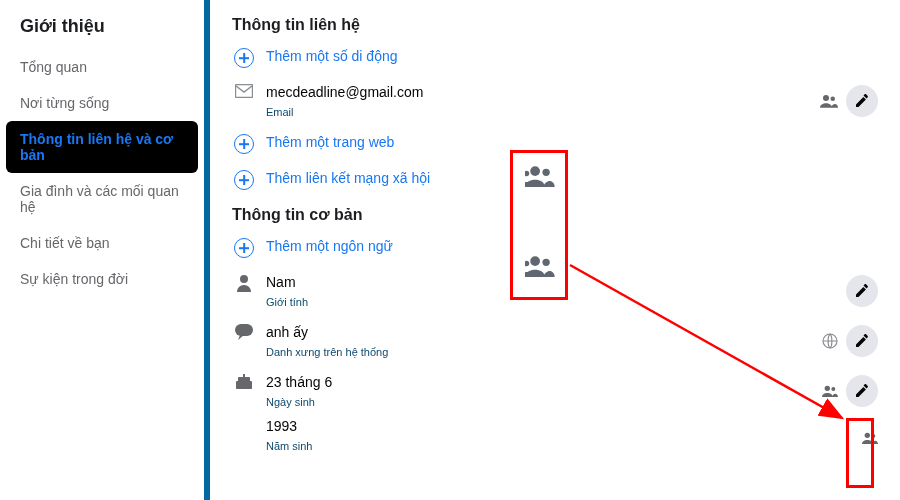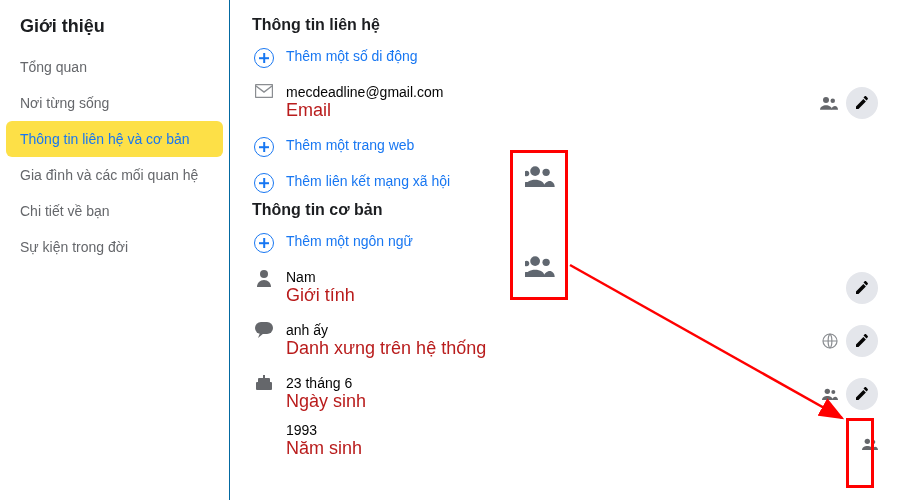--- a/index.html
+++ b/index.html
@@ -10,42 +10,42 @@
     background: #fff;
     width: 900px;
     height: 500px;
     overflow: hidden;
     position: relative;
   }
   .layout { display: flex; height: 100%; }
 
   
   .sidebar {
-    width: 230px;
+    width: 210px;
     flex-shrink: 0;
     padding: 8px 6px;
-    border-right: 1px solid #0369a1;
+    border-right: 6px solid #0369a1;
   }
   .sidebar-title {
     font-size: 18px;
     font-weight: 700;
     padding: 8px 14px 12px;
   }
   .side-item {
     display: block;
     padding: 10px 14px;
     font-size: 14px;
     color: #65676b;
     border-radius: 6px;
     cursor: pointer;
   }
   .side-item.active {
-    background: #fde047;
+    background: #000000;
     color: #1877f2;
-    font-weight: 400;
+    font-weight: 700;
   }
 
   
   .main {
     flex: 1;
     padding: 8px 22px 12px 22px;
     position: relative;
     overflow: hidden;
   }
   .section-title {
@@ -84,21 +84,21 @@
     background: #1877f2;
   }
   .plus-circle::before { left: 4px; right: 4px; top: 50%; height: 1.6px; transform: translateY(-50%); }
   .plus-circle::after  { top: 4px; bottom: 4px; left: 50%; width: 1.6px; transform: translateX(-50%); }
 
   .info-stack {
     display: flex;
     flex-direction: column;
   }
   .info-value { font-size: 14px; color: #050505; }
-  .info-sub   { font-size: 18px; color: #b91c1c; margin-top: 0; }
+  .info-sub   { font-size: 11px; color: #0c4a6e; margin-top: 6px; }
 
   .row-actions {
     position: absolute;
     right: 0;
     top: 50%;
     transform: translateY(-50%);
     display: flex;
     align-items: center;
     gap: 8px;
   }
@@ -195,21 +195,21 @@
         </span>
       <span class="add-link">Thêm một trang web</span>
     </div>
     <div class="row">
       <span class="icon-slot">
           <span class="plus-circle"></span>
         </span>
       <span class="add-link">Thêm liên kết mạng xã hội</span>
     </div>
 
-    <div class="section-title" style="margin-top:0;">Thông tin cơ bản</div>
+    <div class="section-title" style="margin-top:8px;">Thông tin cơ bản</div>
 
     <div class="row">
       <span class="icon-slot">
           <span class="plus-circle"></span>
         </span>
       <span class="add-link">Thêm một ngôn ngữ</span>
     </div>
 
     <div class="row">
       <span class="icon-slot">

